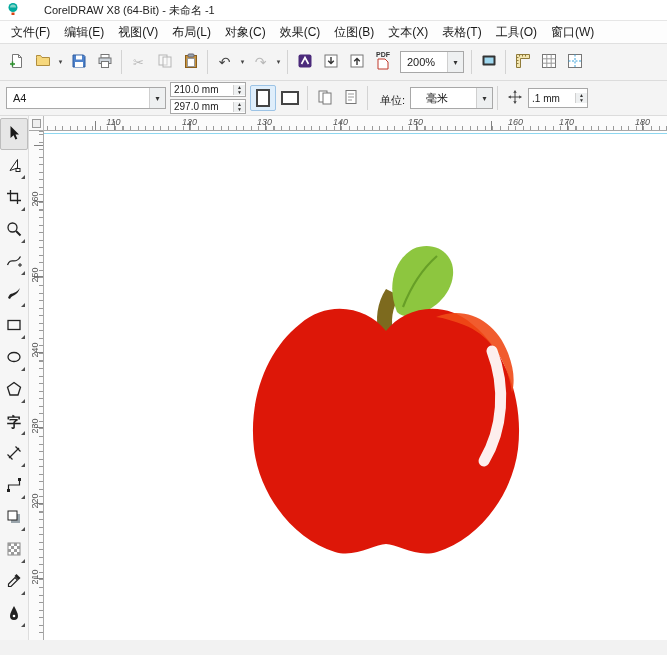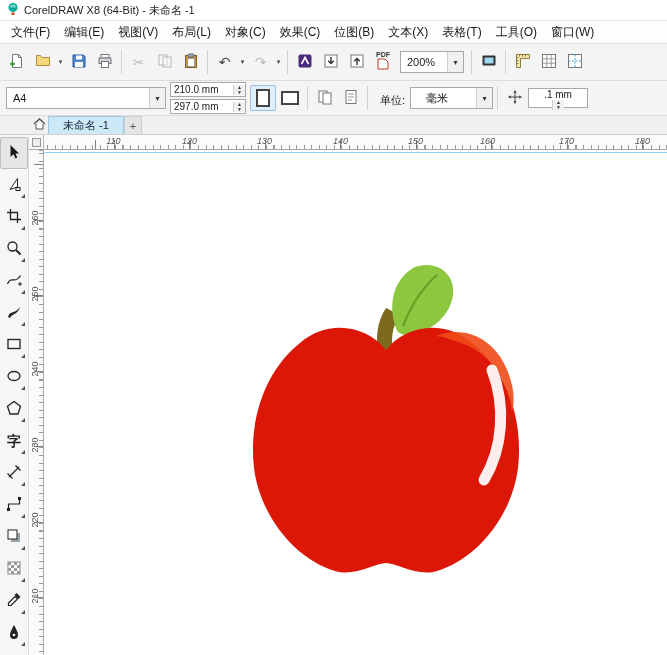--- a/index.html
+++ b/index.html
@@ -1,20 +1,20 @@
 <!DOCTYPE html>
 <html><head>
 <meta charset="utf-8">
 <style>
   html,body{margin:0;padding:0;}
   body{width:667px;height:655px;overflow:hidden;font-family:"Liberation Sans","DejaVu Sans",sans-serif;background:#fff;}
   .window{position:relative;width:667px;height:655px;background:#f2f2f2;color:#1a1a1a;font-size:12px;}
 
   
-  .titlebar{height:20px;background:#ffffff;border-bottom:1px solid #e6e6e6;display:flex;align-items:center;gap:4px;padding:0 6px;}
+  .titlebar{height:20px;background:#ffffff;border-bottom:1px solid #e6e6e6;display:flex;align-items:center;gap:24px;padding:0 6px;}
   .titlebar .title{font-size:11px;color:#222;}
 
   
   .menubar{height:22px;background:#fdfdfd;border-bottom:1px solid #e0e0e0;display:flex;align-items:center;padding:0 4px;}
   .menu-item{padding:3px 7px;font-size:12px;cursor:default;text-align:center;}
 
   
   .toolbar{height:36px;background:#f4f4f4;border-bottom:1px solid #dcdcdc;display:flex;align-items:center;padding:0 4px;gap:1px;overflow:hidden;white-space:nowrap;}
   .toolbar.propbar{height:34px;}
   .tbtn{width:25px;height:25px;min-width:25px;display:flex;align-items:center;justify-content:center;border-radius:2px;}
@@ -256,43 +256,29 @@
       <span class="val">毫米</span>
       <span class="drop">▾</span>
     </div>
     <div class="sep"></div>
     <div class="tbtn">
       <span><svg width="16" height="16">
             <path d="M8 1.5v13M1.5 8h13" stroke="#444" fill="none"></path>
             <path d="M8 1.5 6.2 3.8h3.6zM8 14.5 6.2 12.2h3.6zM1.5 8 3.8 6.2v3.6zM14.5 8l-2.3-1.8v3.6z" fill="#444"></path>
           </svg></span>
     </div>
-    <div class="numfield" style="width:58px;height:18px;flex-direction:column;">
+    <div class="numfield" style="width:58px;height:18px;">
       <span class="val">.1 mm</span>
       <span class="spin">
           <span>▲</span>
           <span>▼</span>
         </span>
     </div>
   </div>
 
-  <div class="doctabs">
-    <div class="homebtn">
-      <span><svg width="13" height="12">
-            <path d="M1 6 6.5 1 12 6" fill="none" stroke="#555" stroke-width="1.4"></path>
-            <path d="M3 6v5h7V6" fill="#fff" stroke="#555"></path>
-          </svg></span>
-    </div>
-    <div class="dtab">
-      <span>未命名 -1</span>
-    </div>
-    <div class="ptab">
-      <span>+</span>
-    </div>
-  </div>
 
   <div class="workspace">
 
     <div class="toolbox">
       <div class="tool selected">
           <span><svg width="16" height="16">
               <path d="M4.5 1 4.5 13 7.6 10.2 9.4 14.6 11.3 13.7 9.5 9.4 13 9.4 Z" fill="#1a1a1a"></path>
             </svg></span>
         </div>
       <div class="tool flyout">
@@ -385,21 +371,21 @@
         <svg width="9" height="9">
             <rect x="0.5" y="0.5" width="8" height="8" fill="#eee" stroke="#999"></rect>
           </svg>
       </div>
       <div class="hruler">
         <span class="hrnum" style="left:70px">110</span>
         <span class="hrnum" style="left:146px">120</span>
         <span class="hrnum" style="left:221px">130</span>
         <span class="hrnum" style="left:297px">140</span>
         <span class="hrnum" style="left:372px">150</span>
-        <span class="hrnum" style="left:444px">160</span>
+        <span class="hrnum" style="left:472px">160</span>
         <span class="hrnum" style="left:523px">170</span>
         <span class="hrnum" style="left:599px">180</span>
       </div>
       <div class="vruler">
         <span class="vrnum" style="top:63px">260</span>
         <span class="vrnum" style="top:139px">250</span>
         <span class="vrnum" style="top:214px">240</span>
         <span class="vrnum" style="top:290px">230</span>
         <span class="vrnum" style="top:365px">220</span>
         <span class="vrnum" style="top:441px">210</span>

